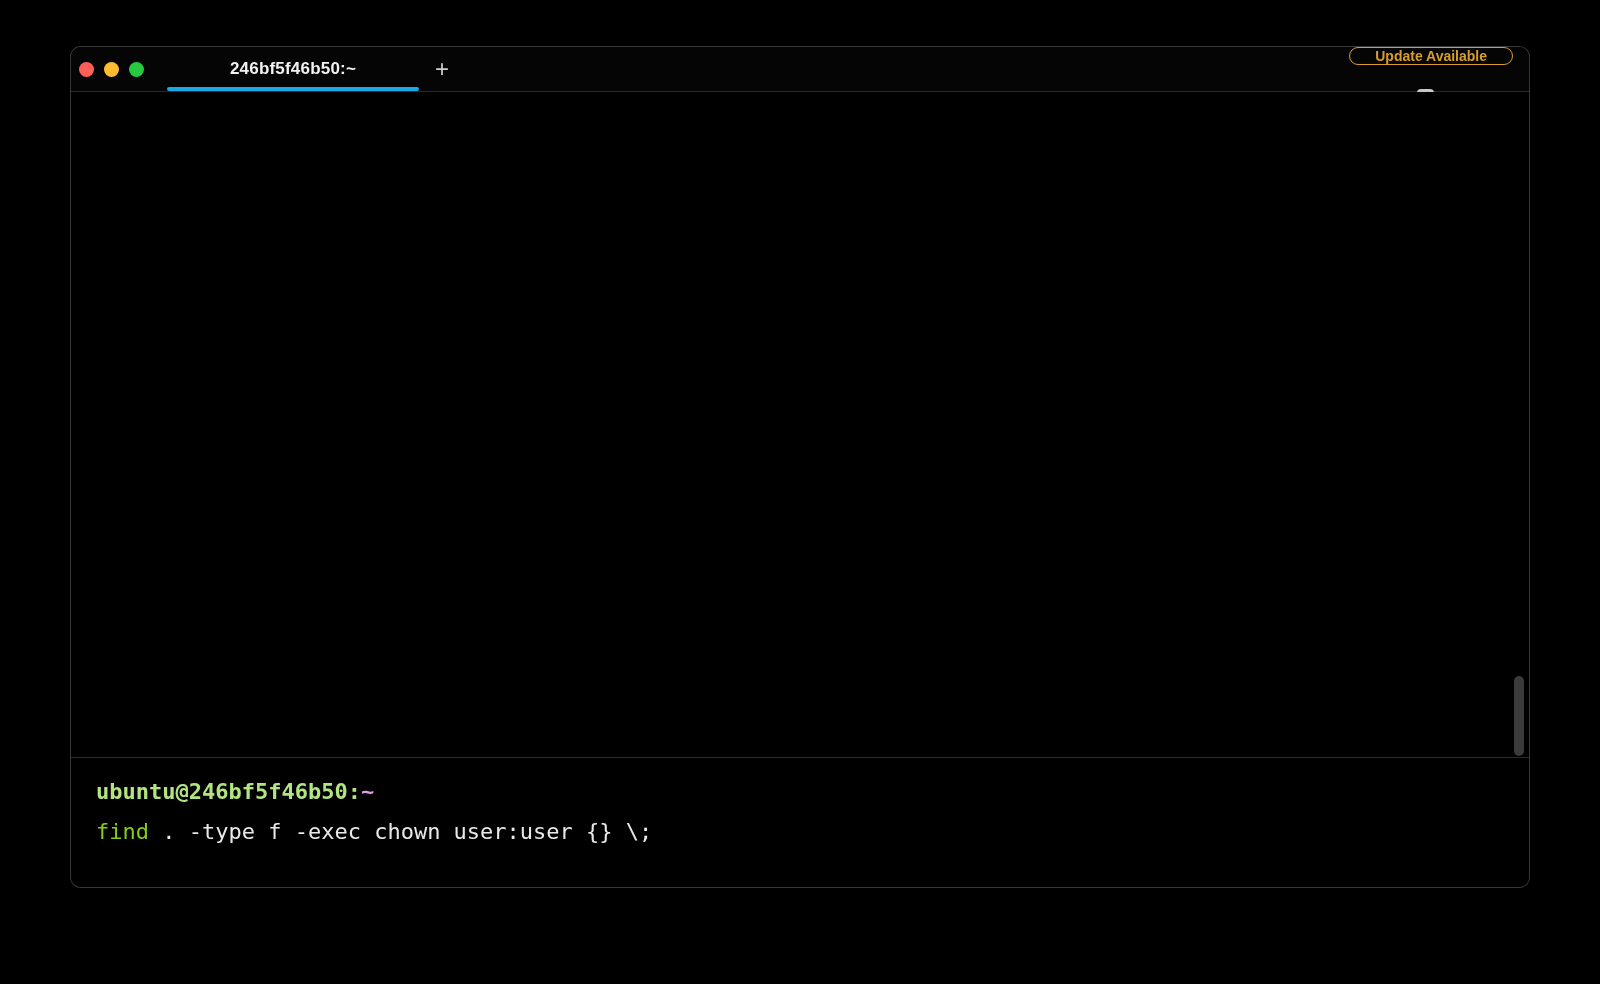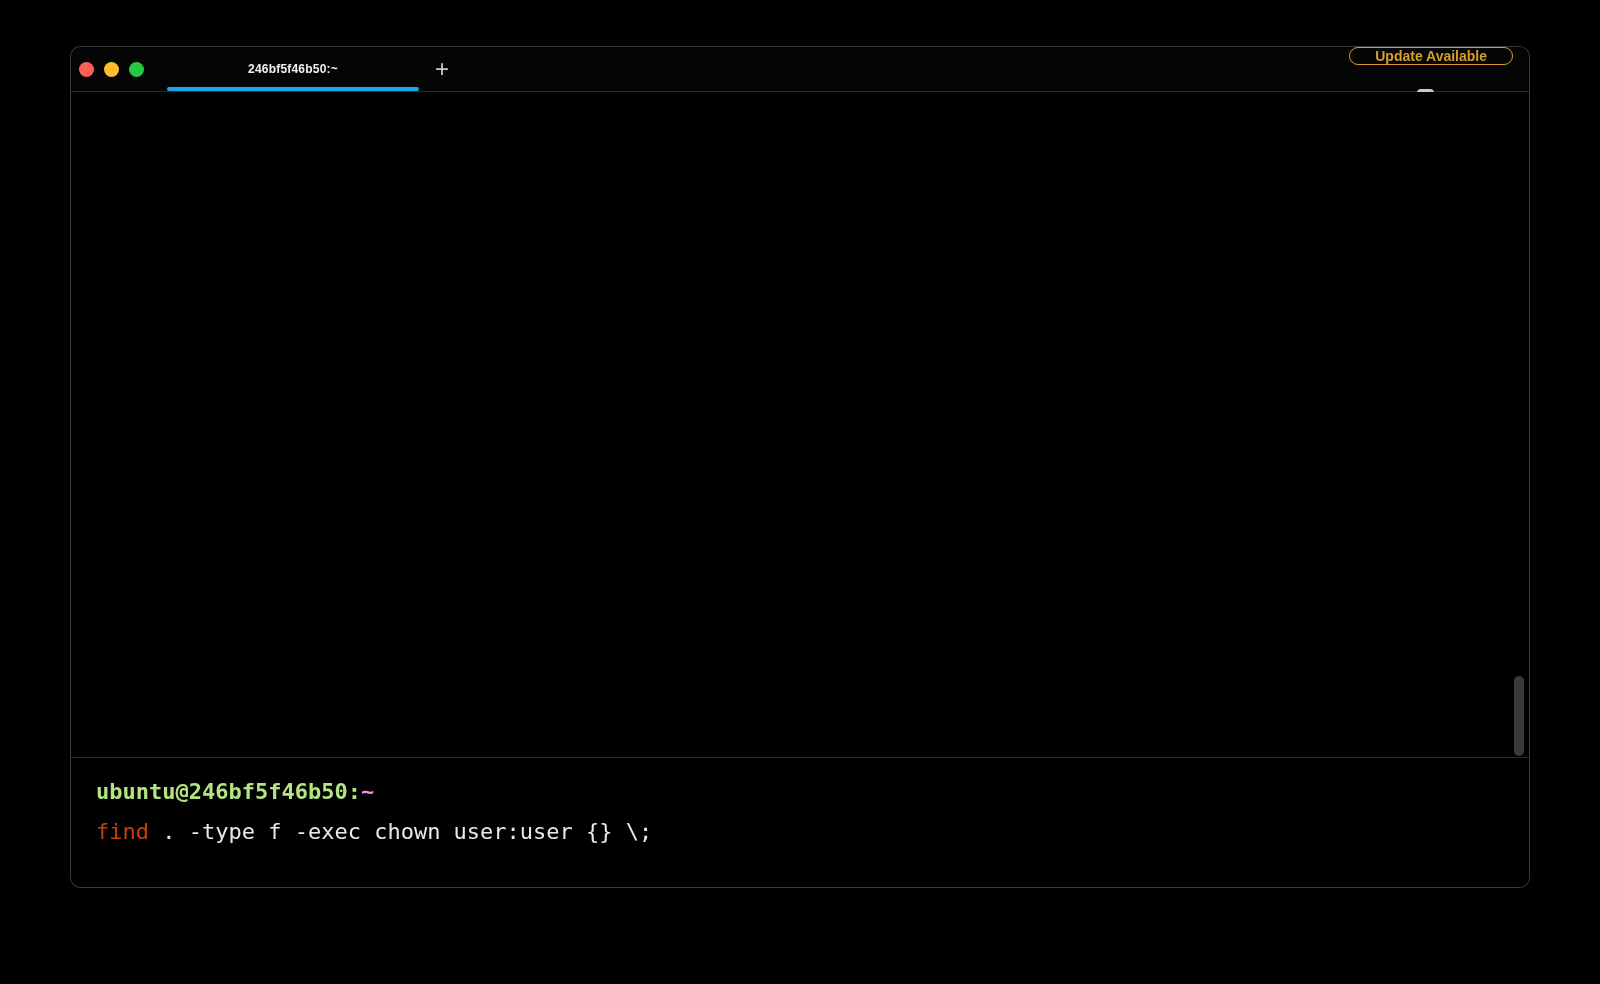--- a/index.html
+++ b/index.html
@@ -27,21 +27,21 @@
   .traffic-lights { position: absolute; left: 8px; top: 0; height: 44px; display: flex; align-items: center; gap: 10px; }
   .tl { width: 15px; height: 15px; border-radius: 50%; }
   .tl-close { background: #ff5f57; }
   .tl-min   { background: #febc2e; }
   .tl-zoom  { background: #28c840; }
 
   .tab {
     position: absolute; left: 96px; top: 0; width: 252px; height: 44px;
     display: flex; align-items: center; justify-content: center;
   }
-  .tab-title { color: #f2f2f2; font-size: 12px; font-weight: 700; letter-spacing: 0.2px; }
+  .tab-title { color: #f2f2f2; font-size: 17px; font-weight: 700; letter-spacing: 0.2px; }
   .tab-underline {
     position: absolute; left: 0; bottom: 0; width: 100%; height: 4px;
     background: #18a9e8; border-radius: 2px;
   }
 
   .new-tab {
     position: absolute; left: 353px; top: 0; width: 36px; height: 44px;
     display: flex; align-items: center; justify-content: center;
     color: #cfcfcf; font-size: 24px; font-weight: 300; cursor: default;
   }
@@ -77,21 +77,21 @@
     flex: 0 0 130px; height: 130px;
     border-top: 1px solid #2b2b2b;
     background: #000;
     padding: 14px 20px 0 25px;
     font-family: "DejaVu Sans Mono", monospace;
     font-size: 22px; line-height: 40px;
   }
   .term-line { white-space: pre; }
   .prompt-user { color: #b2e581; font-weight: 700; }
   .prompt-path { color: #e59ce6; font-weight: 700; }
-  .cmd-name { color: #c2410c; }
+  .cmd-name { color: #84cc16; }
   .cmd-rest { color: #e9e9e9; }
 </style>
 </head>
 <body>
 
 <div class="stage">
   <div class="window">
 
     <div class="titlebar">
       <div class="traffic-lights">

